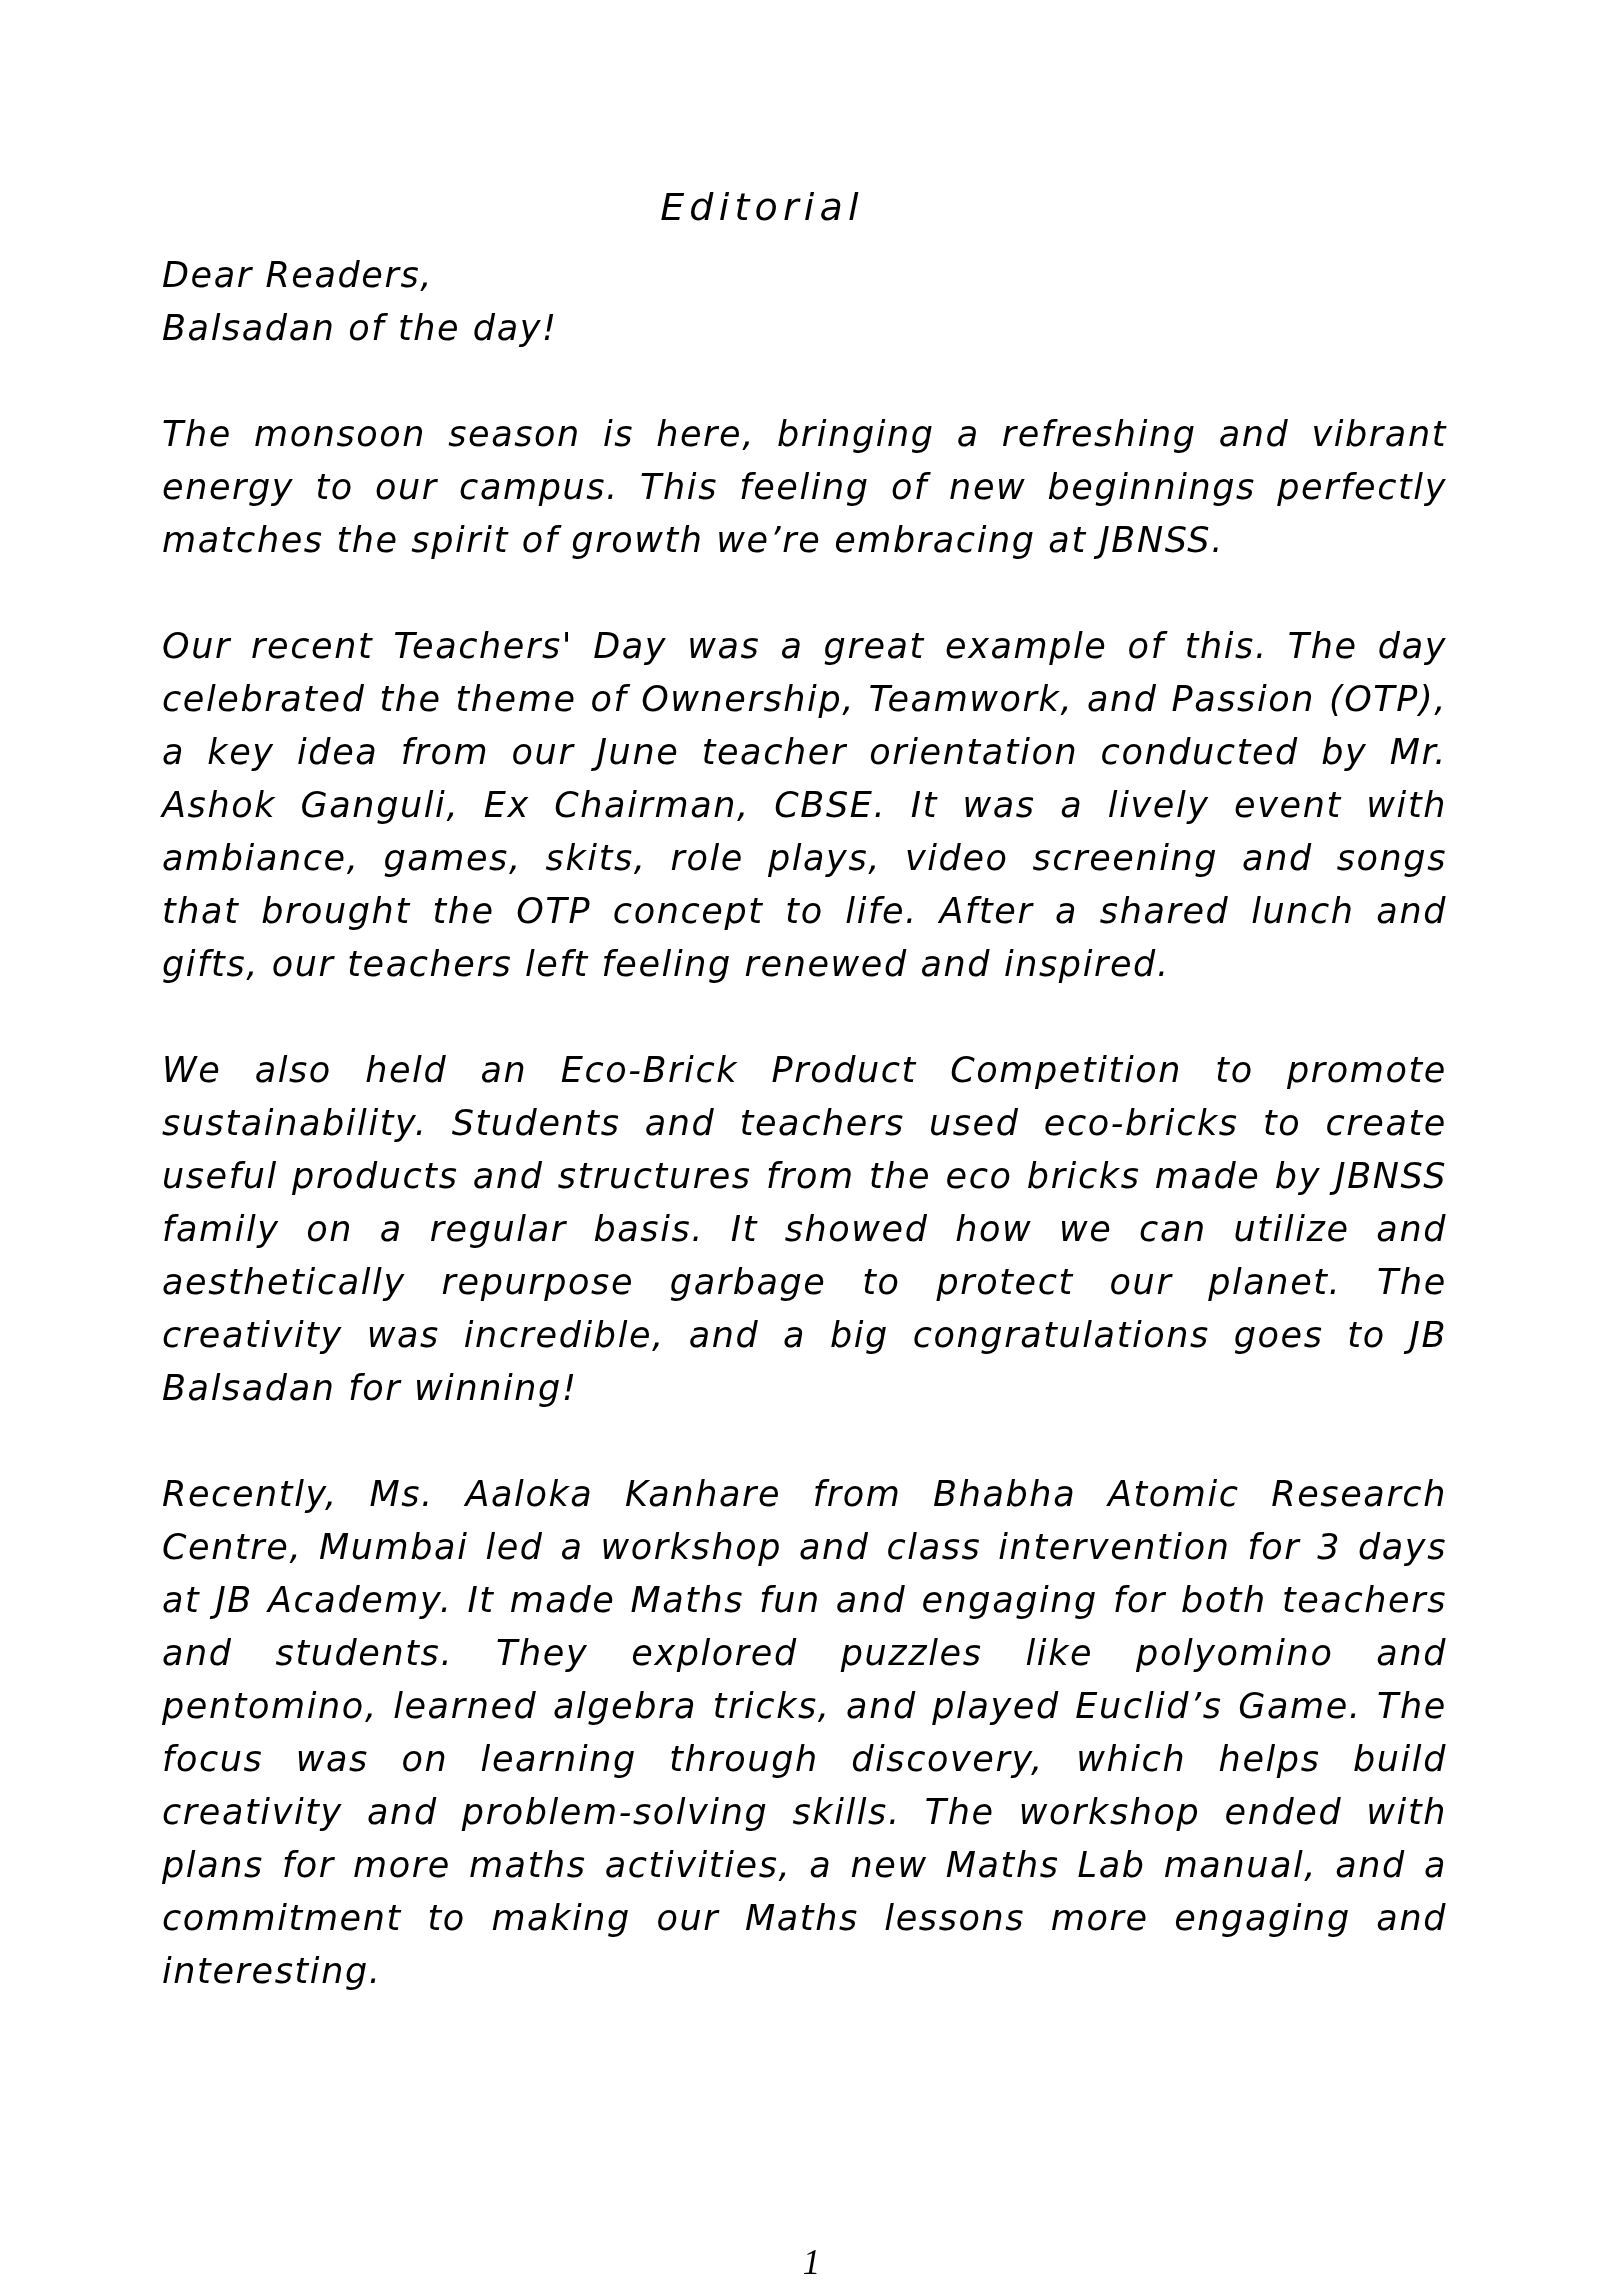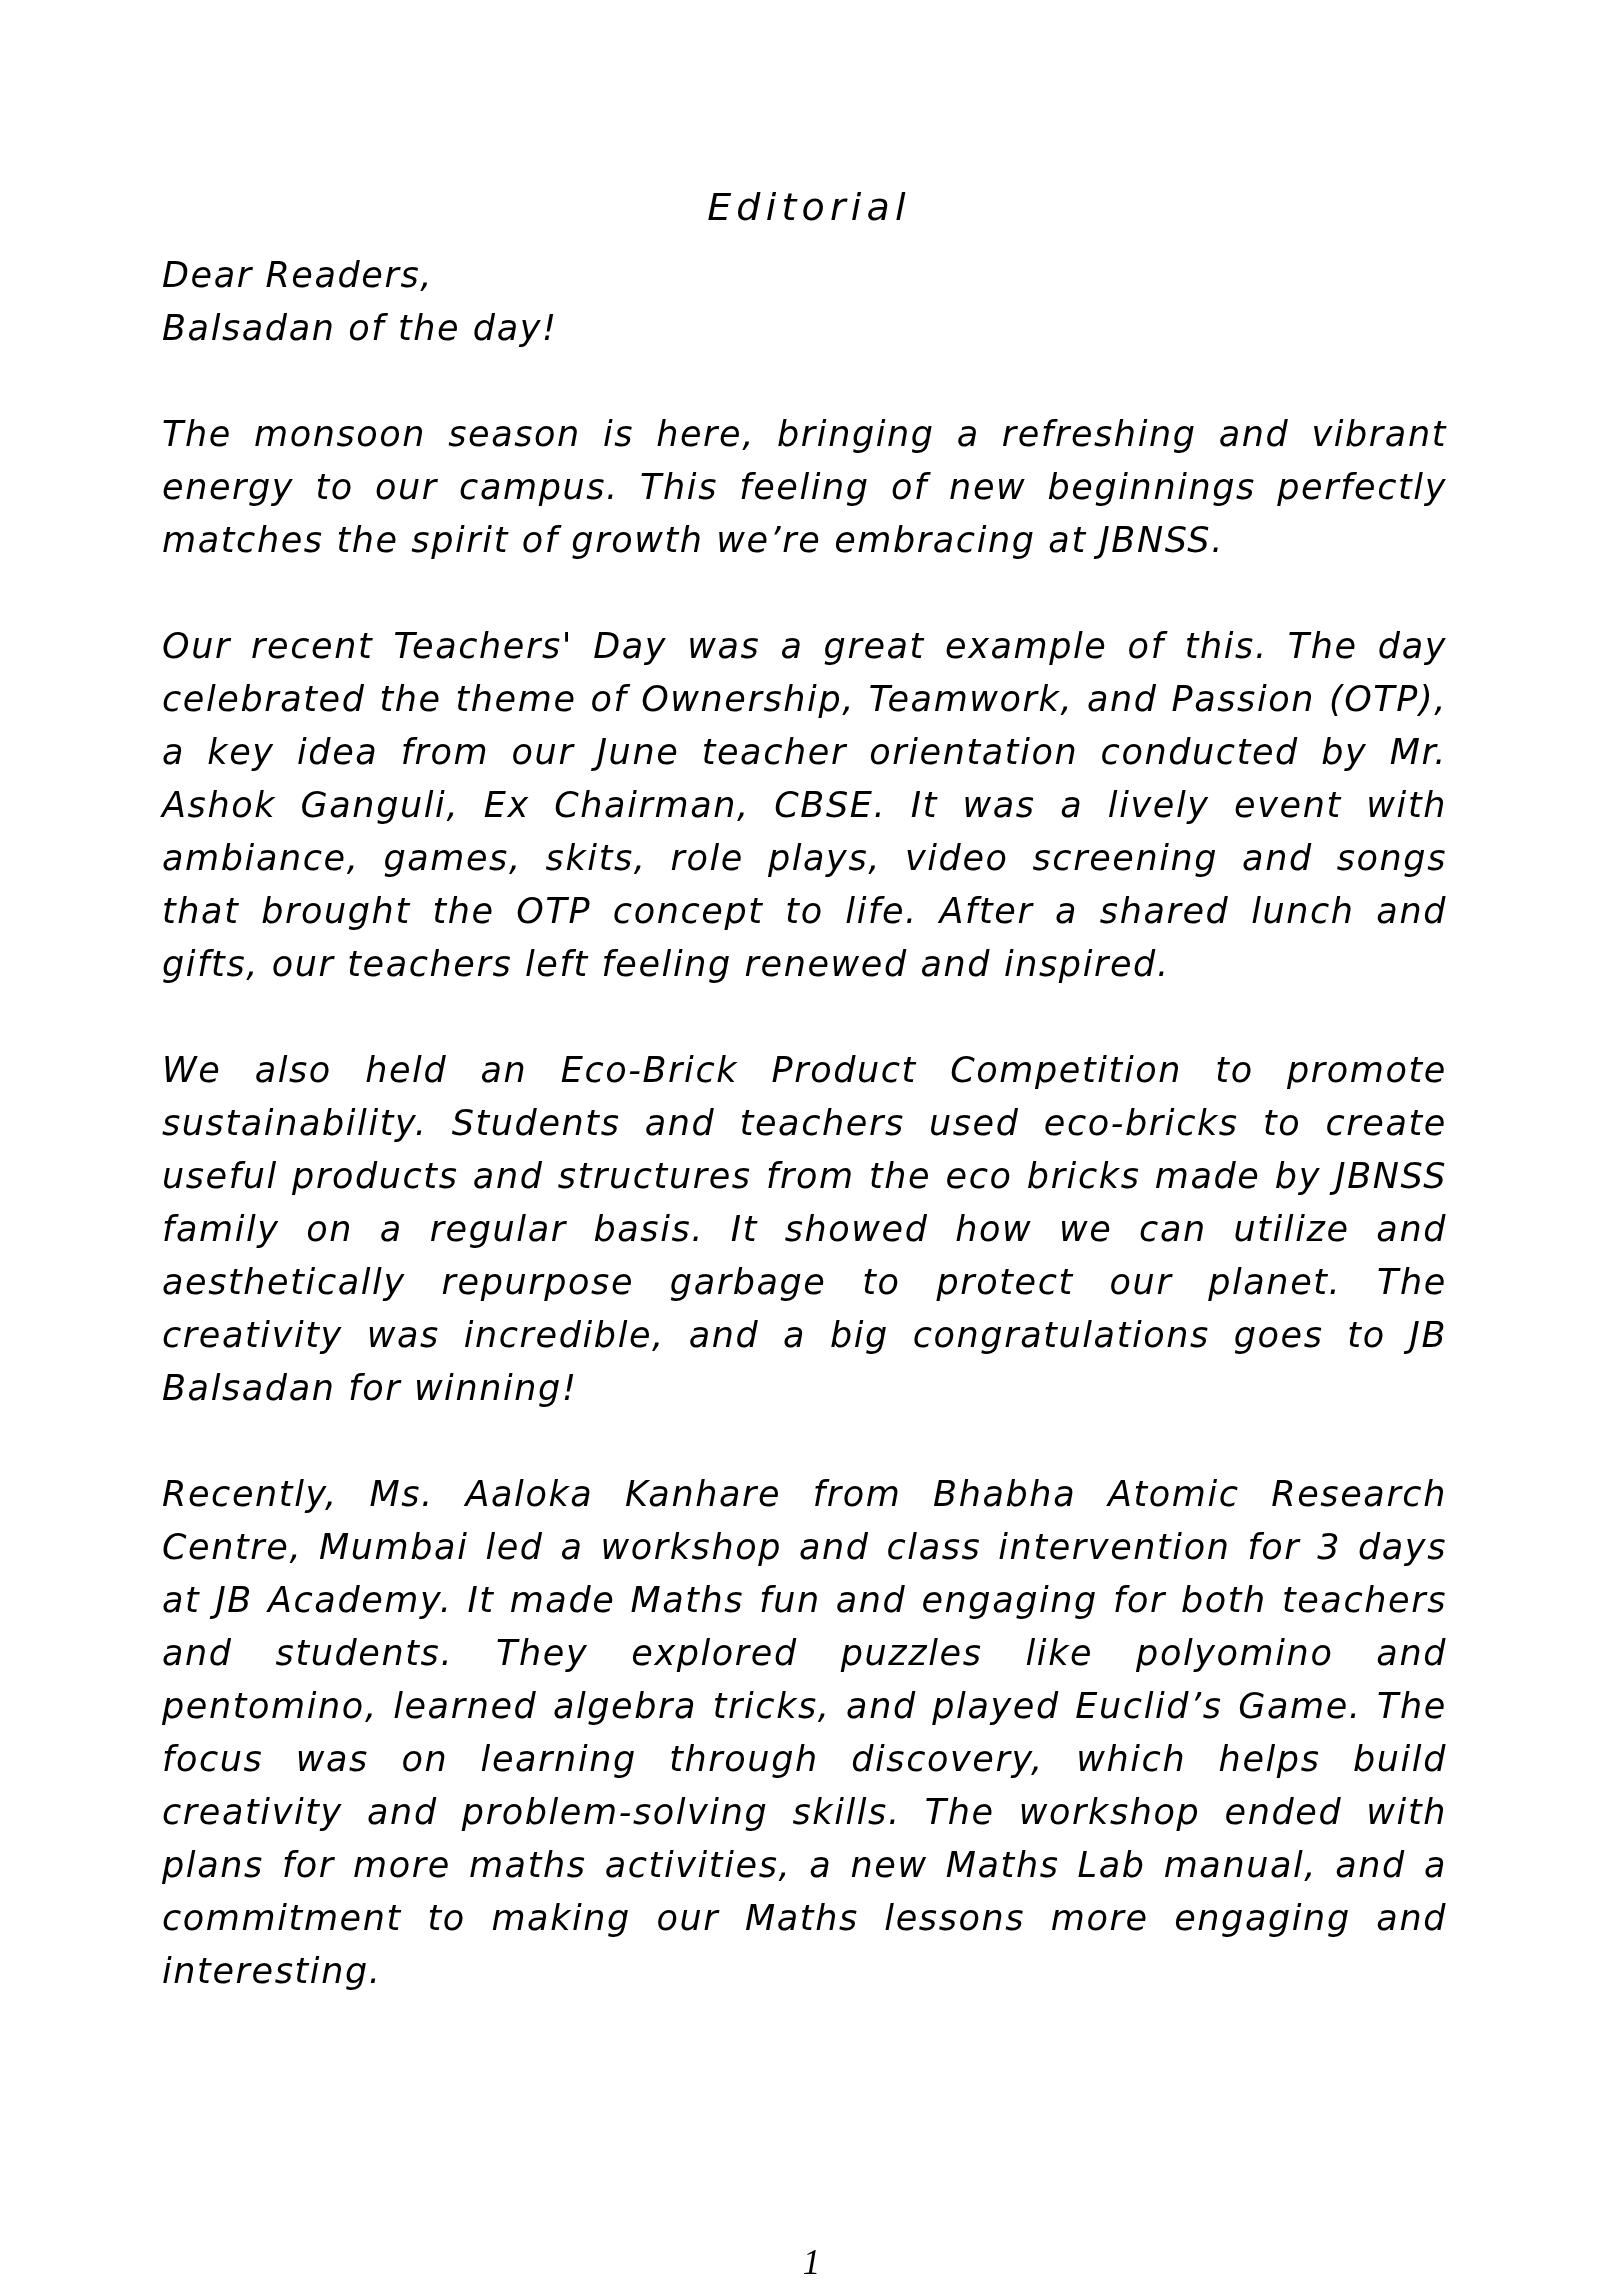--- a/index.html
+++ b/index.html
@@ -27,21 +27,20 @@
       position: absolute;
       left: 0;
       top: 156px;
       width: 1524px;
       text-align: center;
       font-style: italic;
       font-weight: 500;
       font-size: 38px;
       letter-spacing: 5.2px;
       line-height: 52px;
-      margin-left: 47px;
     }
     .content {
       position: absolute;
       left: 162px;
       top: 249px;
       width: 1299px;
       font-style: italic;
       font-size: 35px;
       line-height: 53px;
       letter-spacing: 1.6px;

